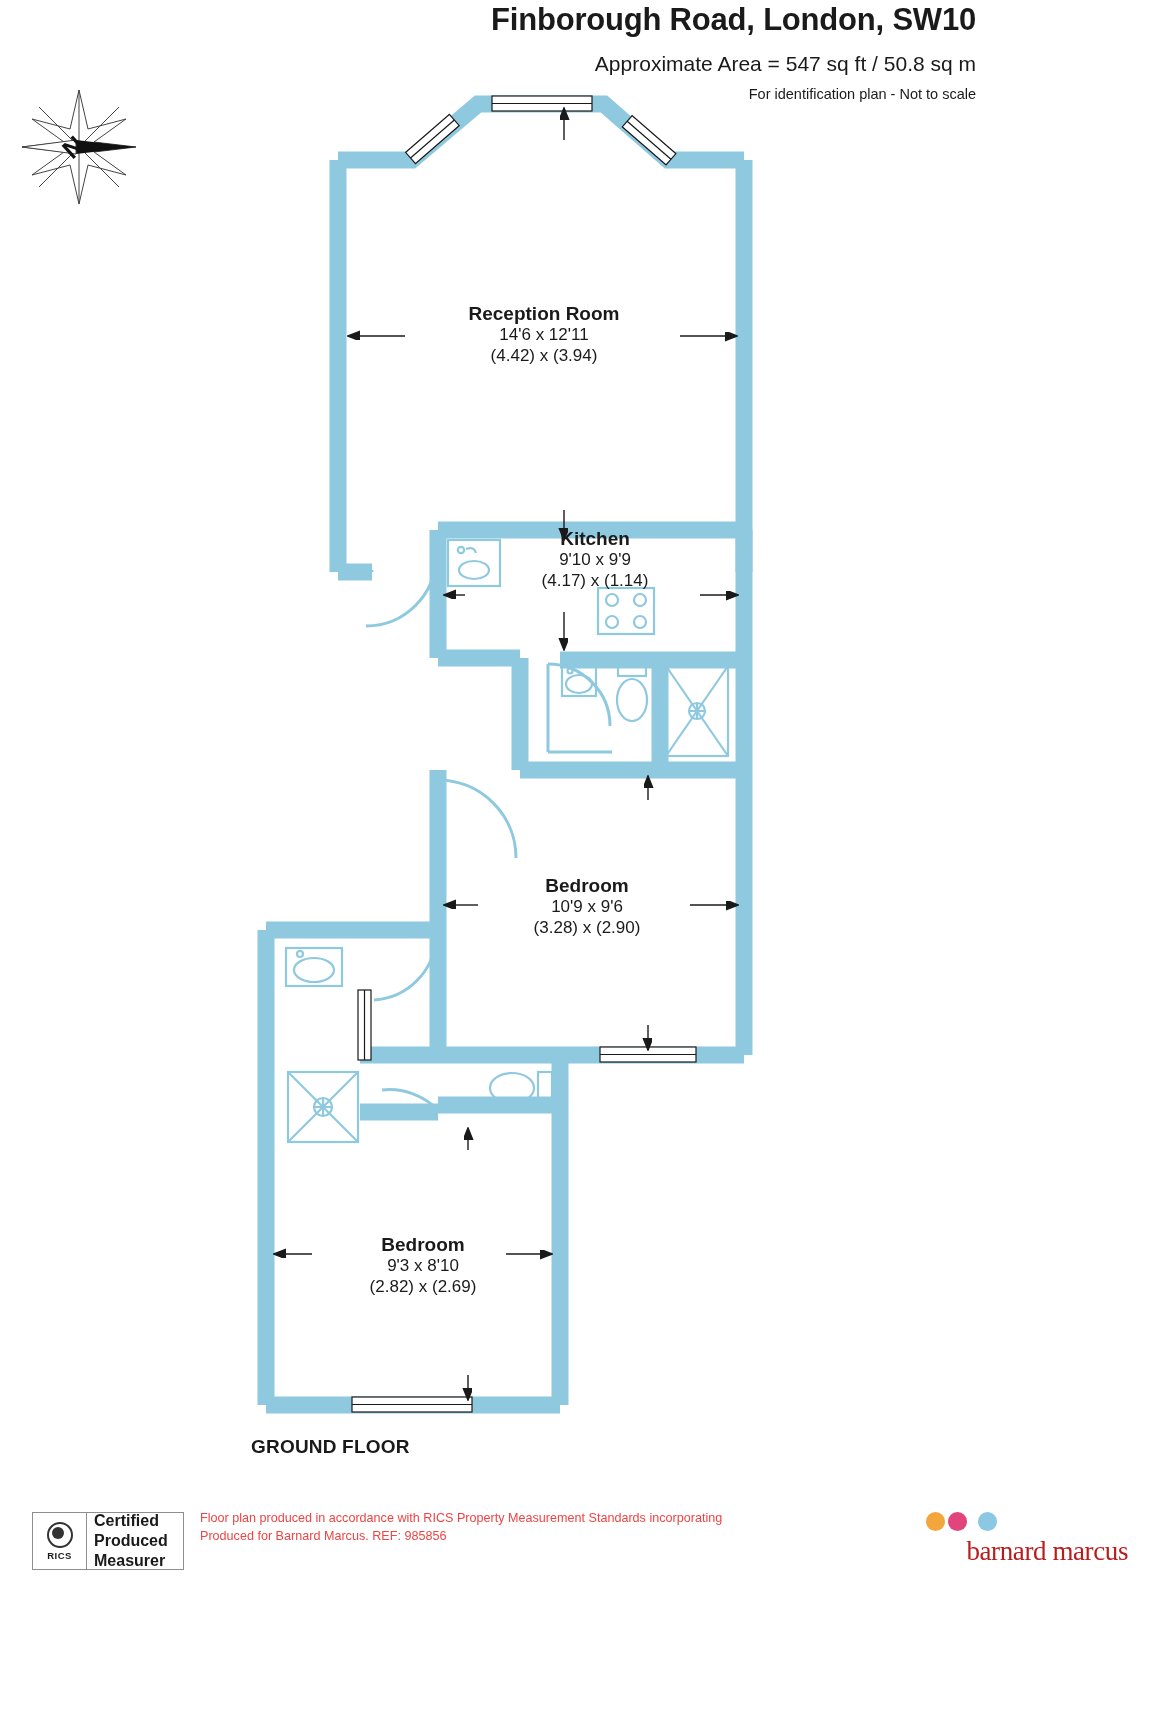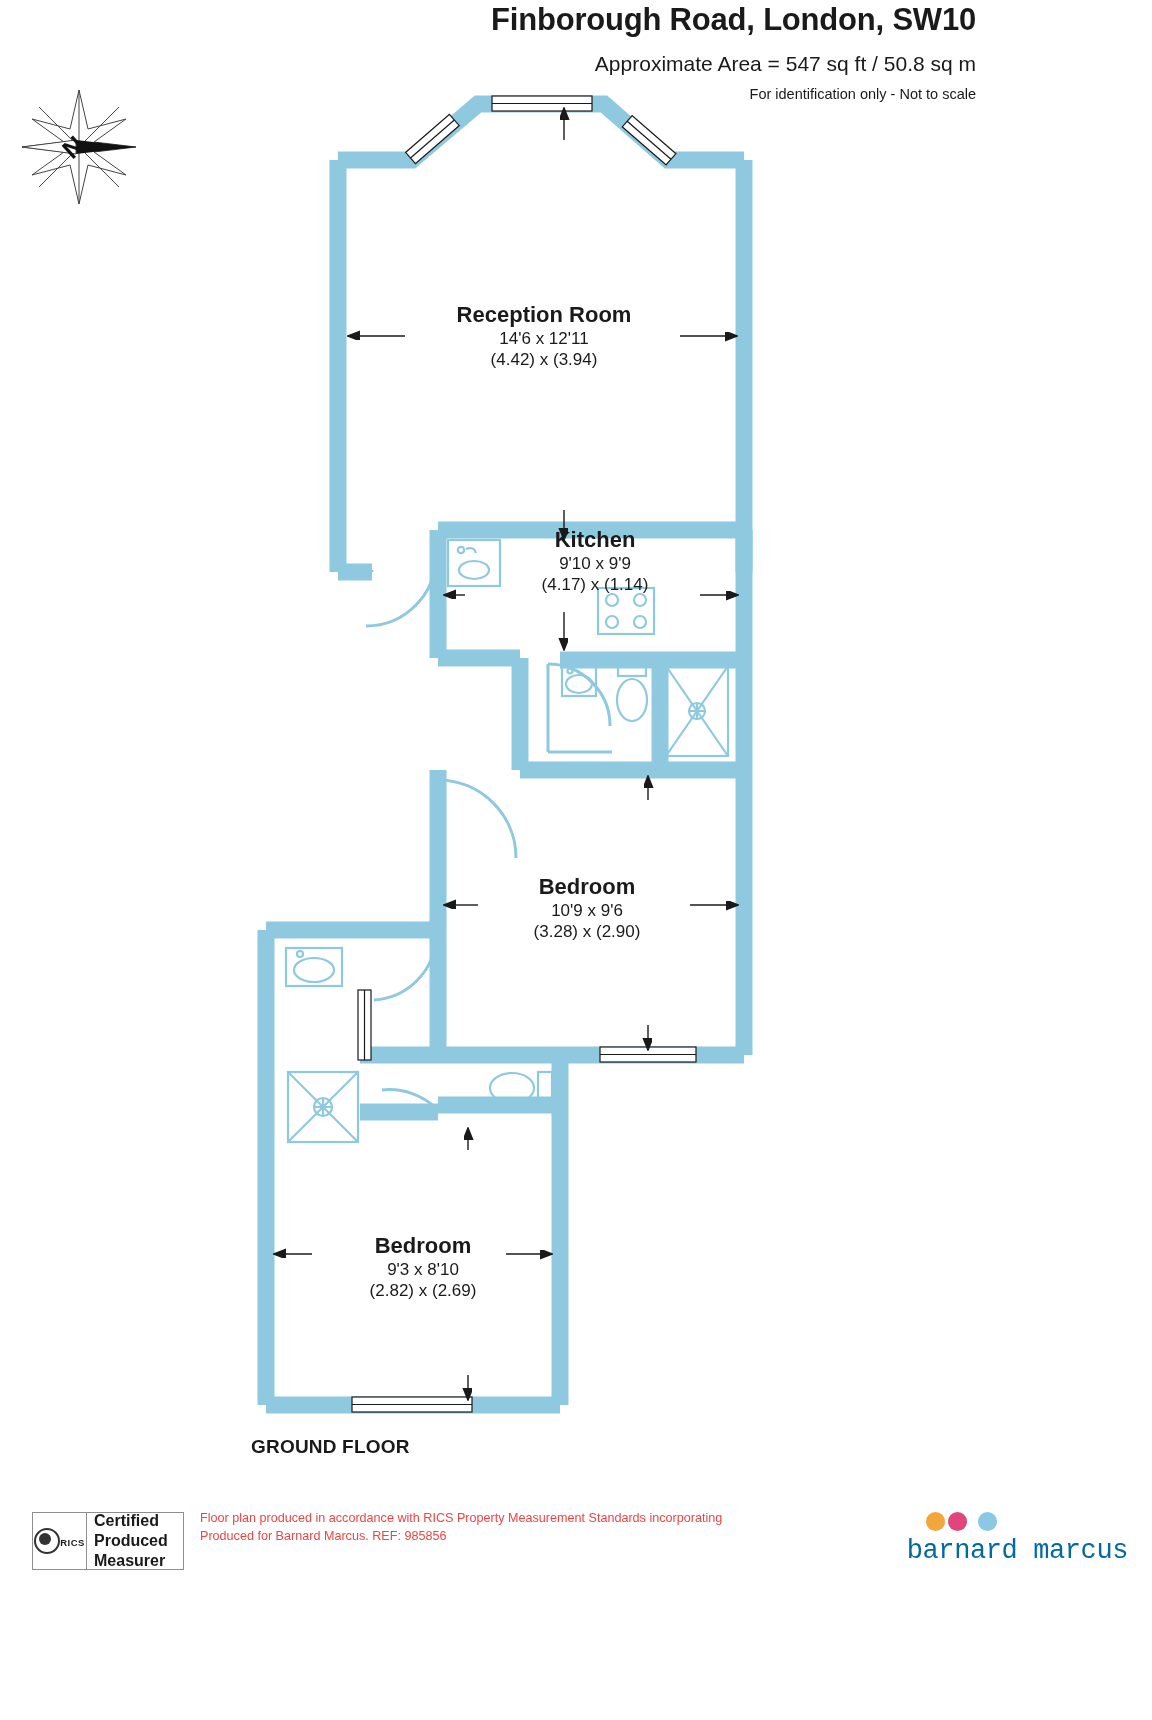--- a/index.html
+++ b/index.html
@@ -65,21 +65,21 @@
   
   .room-label {
     position: absolute;
     text-align: center;
     line-height: 1.22;
     font-size: 17px;
     white-space: nowrap;
   }
   .room-label .rname {
     font-weight: bold;
-    font-size: 22px;
+    font-size: 19px;
     display: block;
   }
   .room-label .rdim {
     display: block;
   }
   #lbl-reception { left: 404px; top: 302px; width: 280px; }
   #lbl-kitchen  { left: 480px; top: 527px; width: 230px; }
   #lbl-bed1     { left: 462px; top: 874px; width: 250px; }
   #lbl-bed2     { left: 298px; top: 1233px; width: 250px; }
 
@@ -108,21 +108,21 @@
     border: 1px solid #8e8e8e;
     box-sizing: border-box;
     display: flex;
     align-items: center;
   }
   #rics-logo {
     width: 54px;
     height: 56px;
     border-right: 1px solid #8e8e8e;
     display: flex;
-    flex-direction: row;
+    flex-direction: column;
     align-items: center;
     justify-content: center;
     box-sizing: border-box;
   }
   #rics-logo .rmark {
     width: 22px;
     height: 22px;
     border-radius: 50%;
     border: 2px solid #333;
     position: relative;
@@ -176,33 +176,33 @@
     width: 19px;
     height: 19px;
     border-radius: 50%;
     display: block;
   }
   #brand-name {
     position: absolute;
     right: 0;
     top: 26px;
     font-size: 27px;
-    color: #0369a1;
+    color: #b91c1c;
     letter-spacing: -0.4px;
-    font-family: Liberation Mono, monospace;
+    font-family: Liberation Serif, serif;
     white-space: nowrap;
   }
 </style>
 </head>
 <body>
 
 <div id="header">
   <div id="title">Finborough Road, London, SW10</div>
   <div id="area">Approximate Area = 547 sq ft / 50.8 sq m</div>
-  <div id="disclaimer">For identification only - Not to scale</div>
+  <div id="disclaimer">For identification plan - Not to scale</div>
 </div>
 
 <div id="compass">
   <svg width="130" height="130" viewBox="0 0 130 130">
     <g fill="none" stroke="#444" stroke-width="1">
 
       <path d="M65 8 L74 47 L112 37 L80 60 L122 65 L80 70 L112 93 L74 83 L65 122 L56 83 L18 93 L50 70 L8 65 L50 60 L18 37 L56 47 Z"></path>
 
       <path d="M65 8 L65 122 M8 65 L122 65 M25 25 L105 105 M105 25 L25 105"></path>
     </g>

